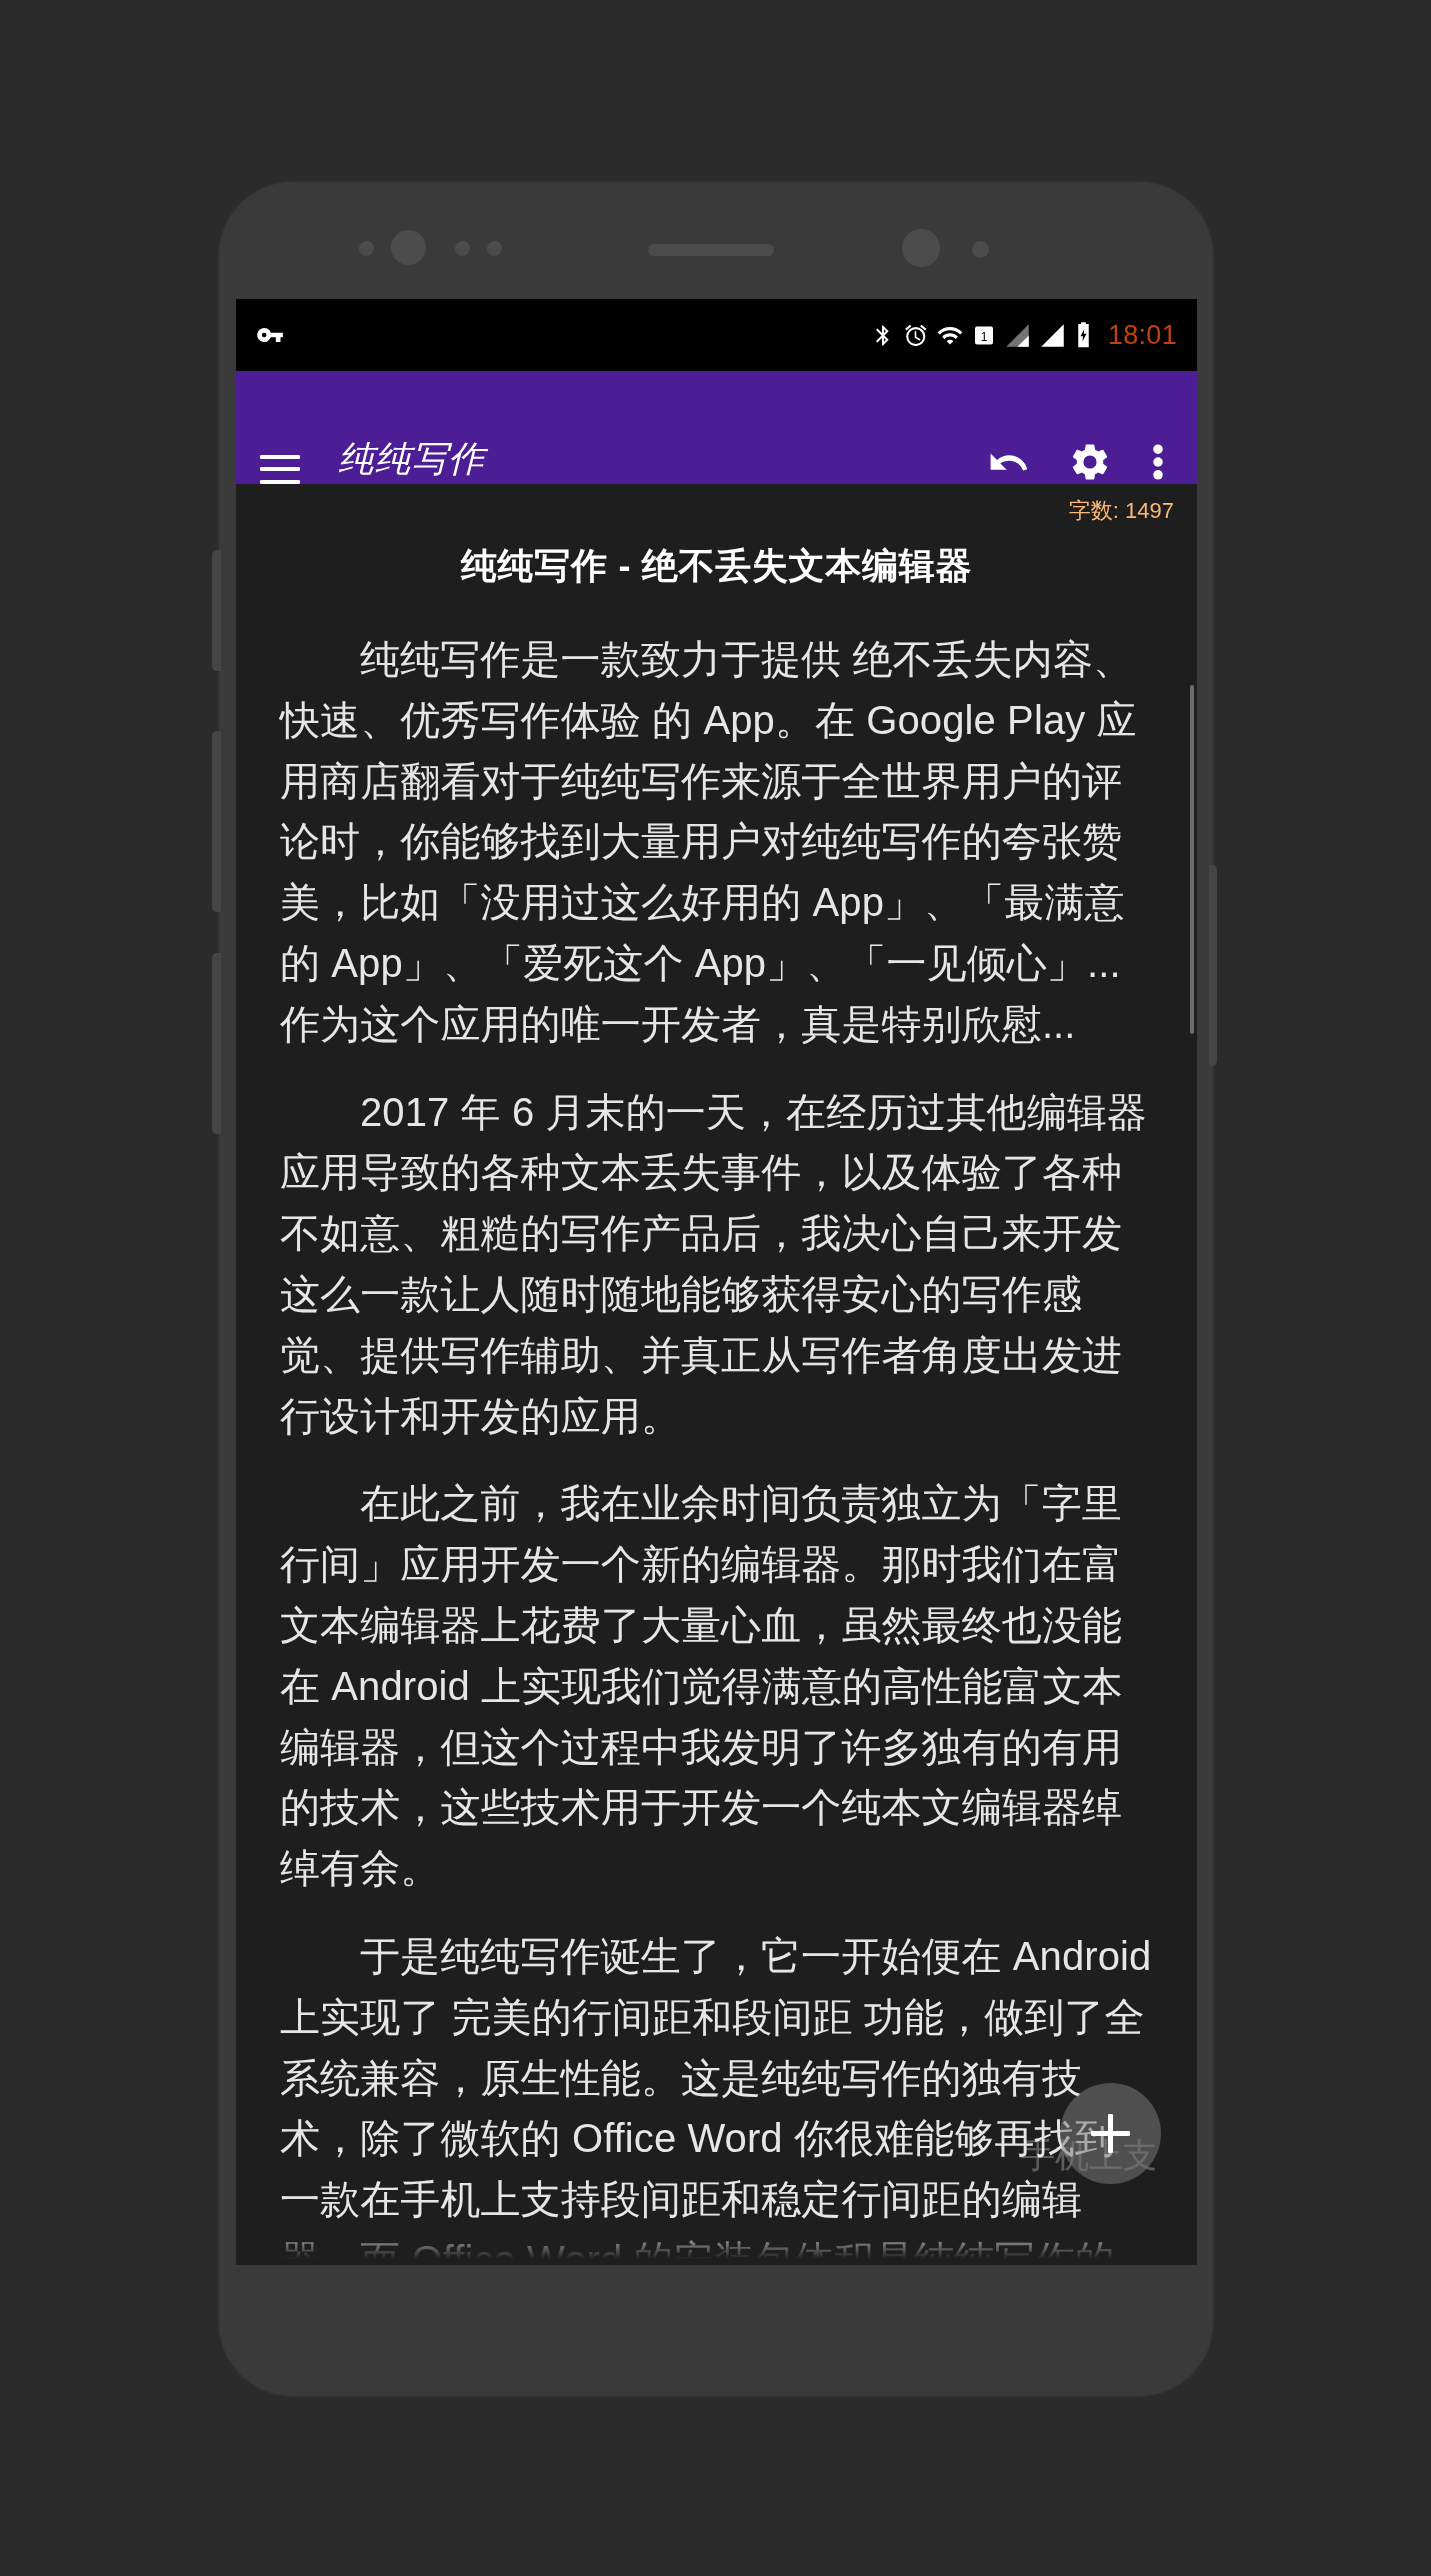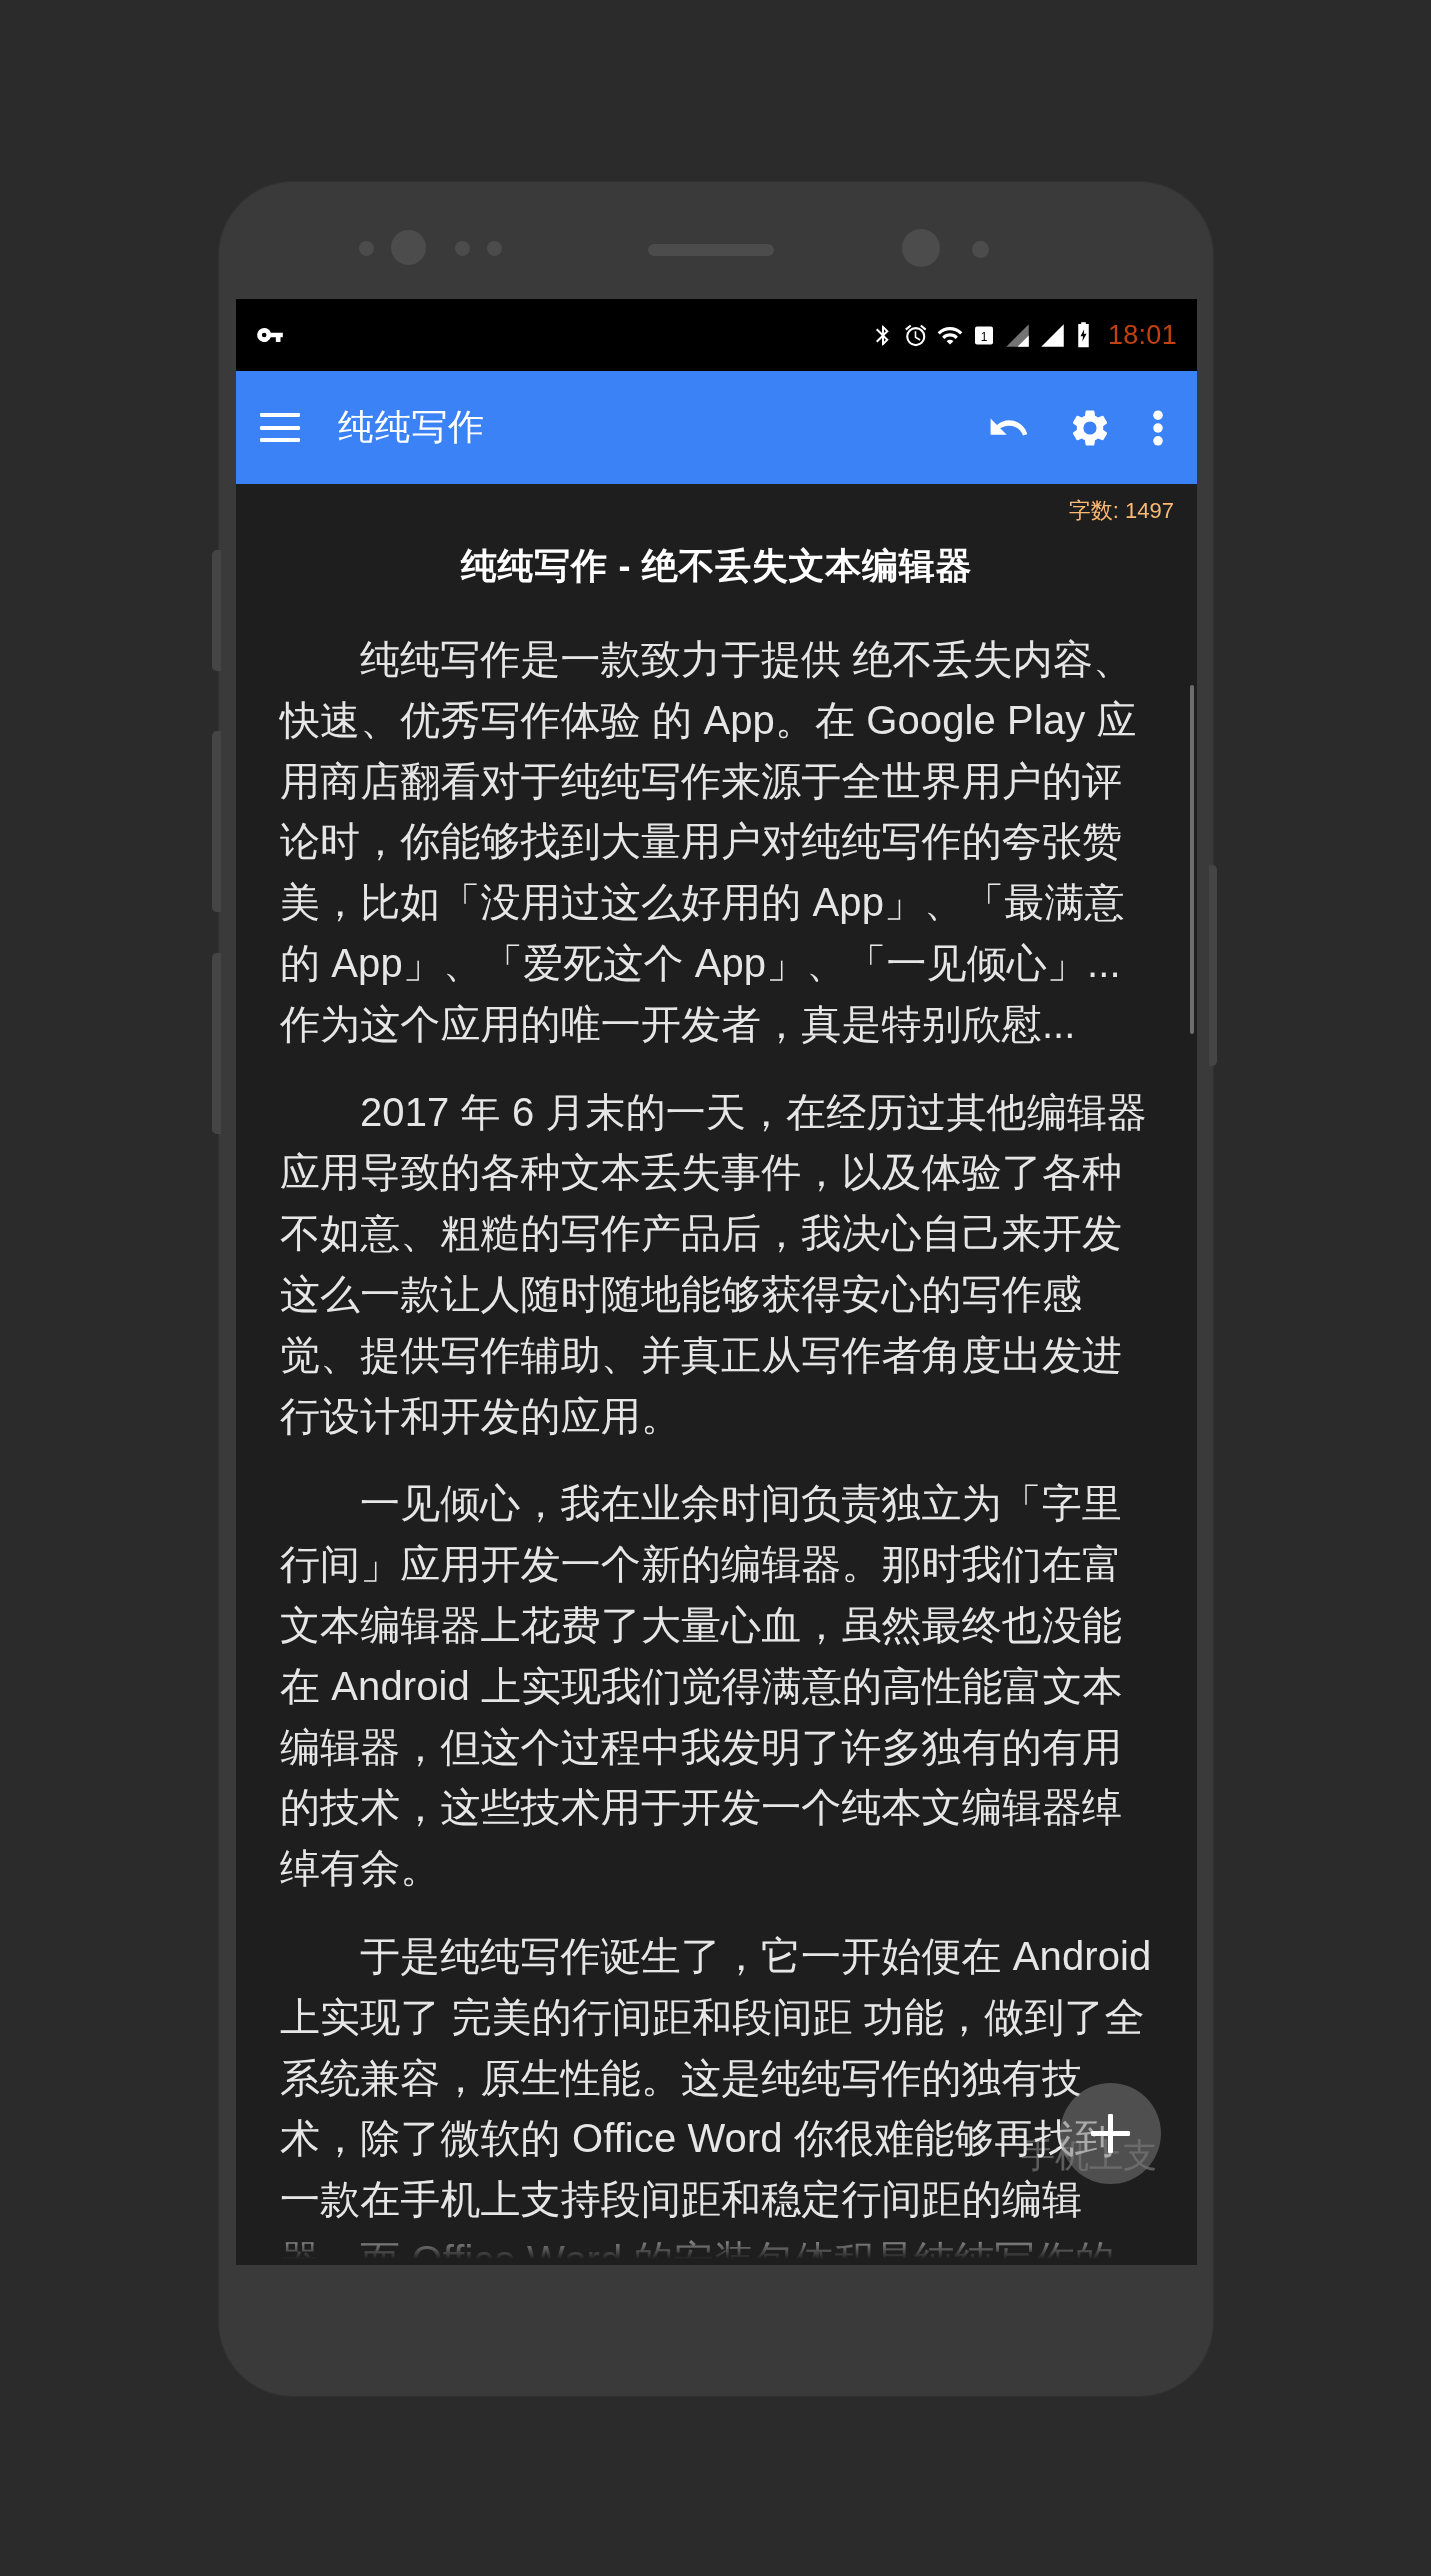--- a/index.html
+++ b/index.html
@@ -107,25 +107,26 @@
     color: #c2410c;
     font-size: 27px;
     letter-spacing: 0.3px;
     margin-left: 6.7px;
   }
 
   
   .app-bar {
     position: relative;
     height: 113px;
-    background: #3b82f6;
-    display: flex;
-    align-items: center;
+    background: #4c1d95;
+    display: flex;
+    align-items: flex-end;
     padding: 0 24px;
     box-sizing: border-box;
+    font-style: italic;
   }
   .app-title {
     color: #ffffff;
     font-size: 36px;
     margin-left: 38px;
     letter-spacing: 0.7px;
   }
   .app-bar-actions {
     margin-left: auto;
     display: flex;
@@ -358,21 +359,21 @@
       </div>
     </div>
 
     <div class="content">
       <div class="word-count">字数: 1497</div>
 
       <div class="doc">
         <div class="doc-title">纯纯写作 - 绝不丢失文本编辑器</div>
         <p>纯纯写作是一款致力于提供 绝不丢失内容、快速、优秀写作体验 的 App。在 Google Play 应用商店翻看对于纯纯写作来源于全世界用户的评论时，你能够找到大量用户对纯纯写作的夸张赞美，比如「没用过这么好用的 App」、「最满意的 App」、「爱死这个 App」、「一见倾心」... 作为这个应用的唯一开发者，真是特别欣慰...</p>
         <p>2017 年 6 月末的一天，在经历过其他编辑器应用导致的各种文本丢失事件，以及体验了各种不如意、粗糙的写作产品后，我决心自己来开发这么一款让人随时随地能够获得安心的写作感觉、提供写作辅助、并真正从写作者角度出发进行设计和开发的应用。</p>
-        <p>一见倾心，我在业余时间负责独立为「字里行间」应用开发一个新的编辑器。那时我们在富文本编辑器上花费了大量心血，虽然最终也没能在 Android 上实现我们觉得满意的高性能富文本编辑器，但这个过程中我发明了许多独有的有用的技术，这些技术用于开发一个纯本文编辑器绰绰有余。</p>
+        <p>在此之前，我在业余时间负责独立为「字里行间」应用开发一个新的编辑器。那时我们在富文本编辑器上花费了大量心血，虽然最终也没能在 Android 上实现我们觉得满意的高性能富文本编辑器，但这个过程中我发明了许多独有的有用的技术，这些技术用于开发一个纯本文编辑器绰绰有余。</p>
         <p>于是纯纯写作诞生了，它一开始便在 Android 上实现了 完美的行间距和段间距 功能，做到了全系统兼容，原生性能。这是纯纯写作的独有技术，除了微软的 Office Word 你很难能够再找到一款在手机上支持段间距和稳定行间距的编辑器。而 Office Word 的安装包体积是纯纯写作的几十倍</p>
       </div>
 
       <div class="scrollbar"></div>
 
       <div class="watermark">手机上支</div>
 
       <div class="fab">
         <span class="fab-plus"></span>
       </div>

